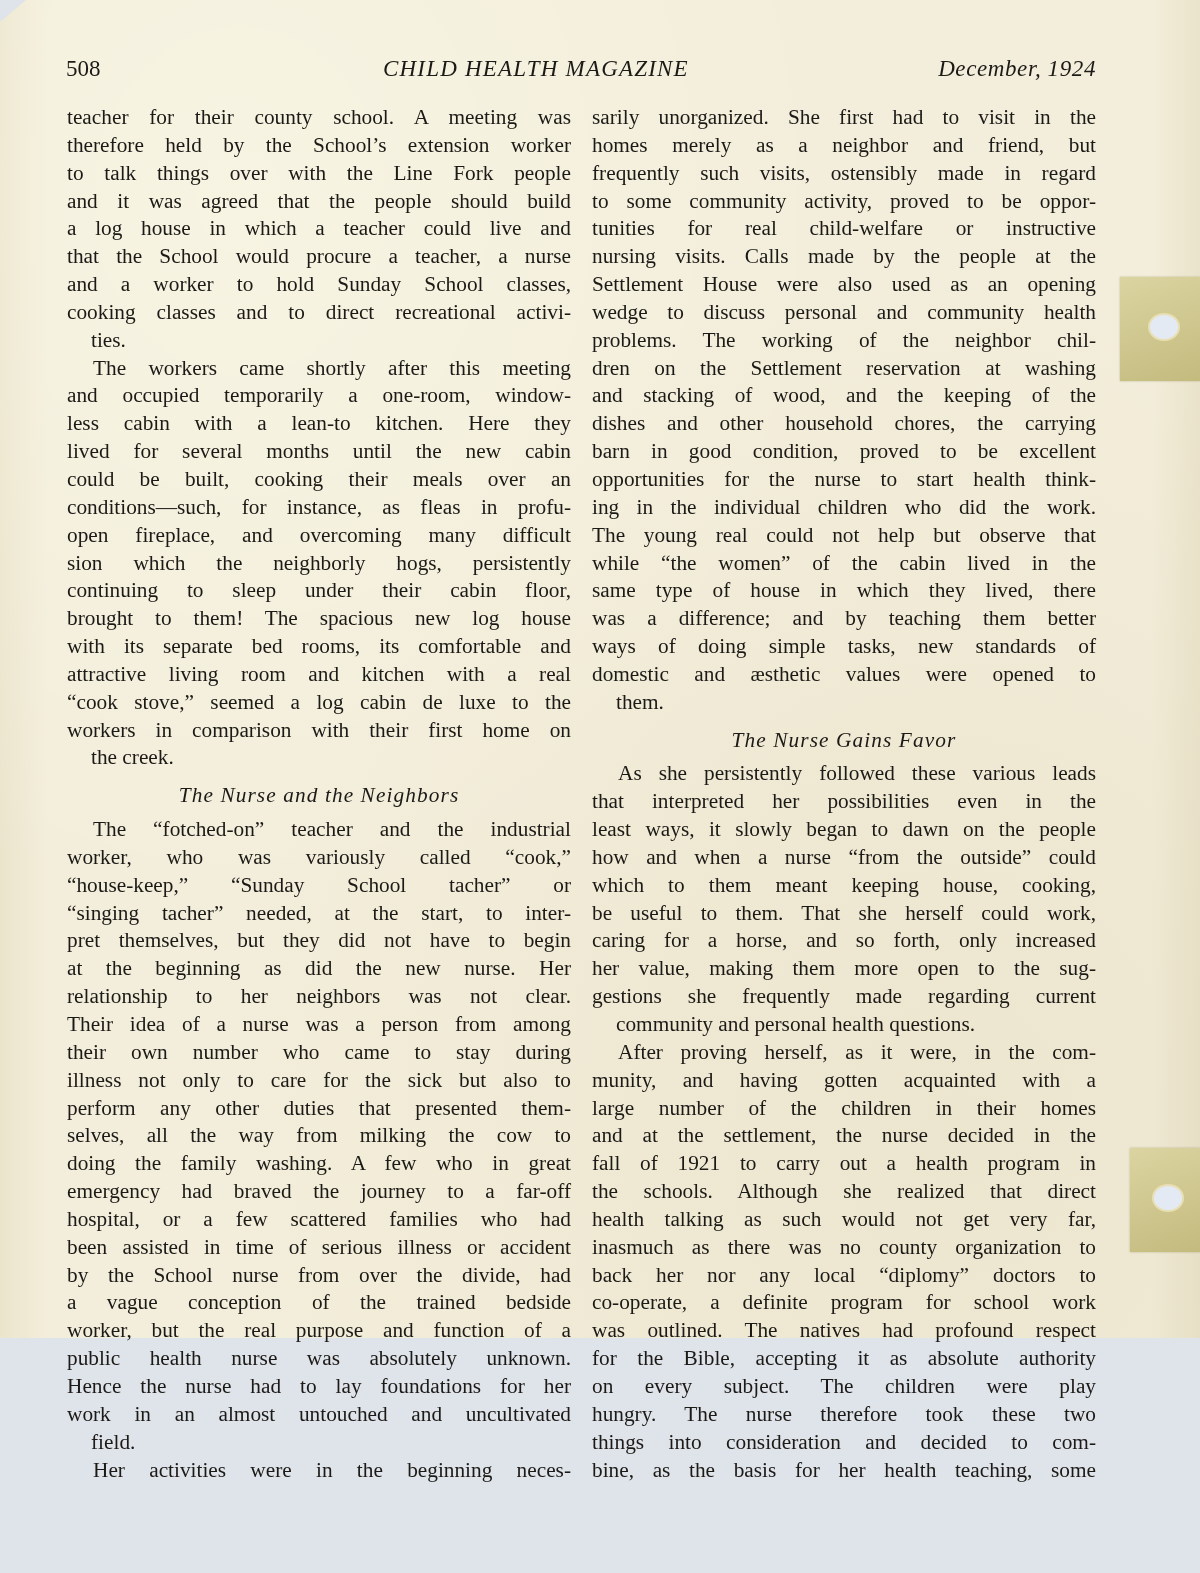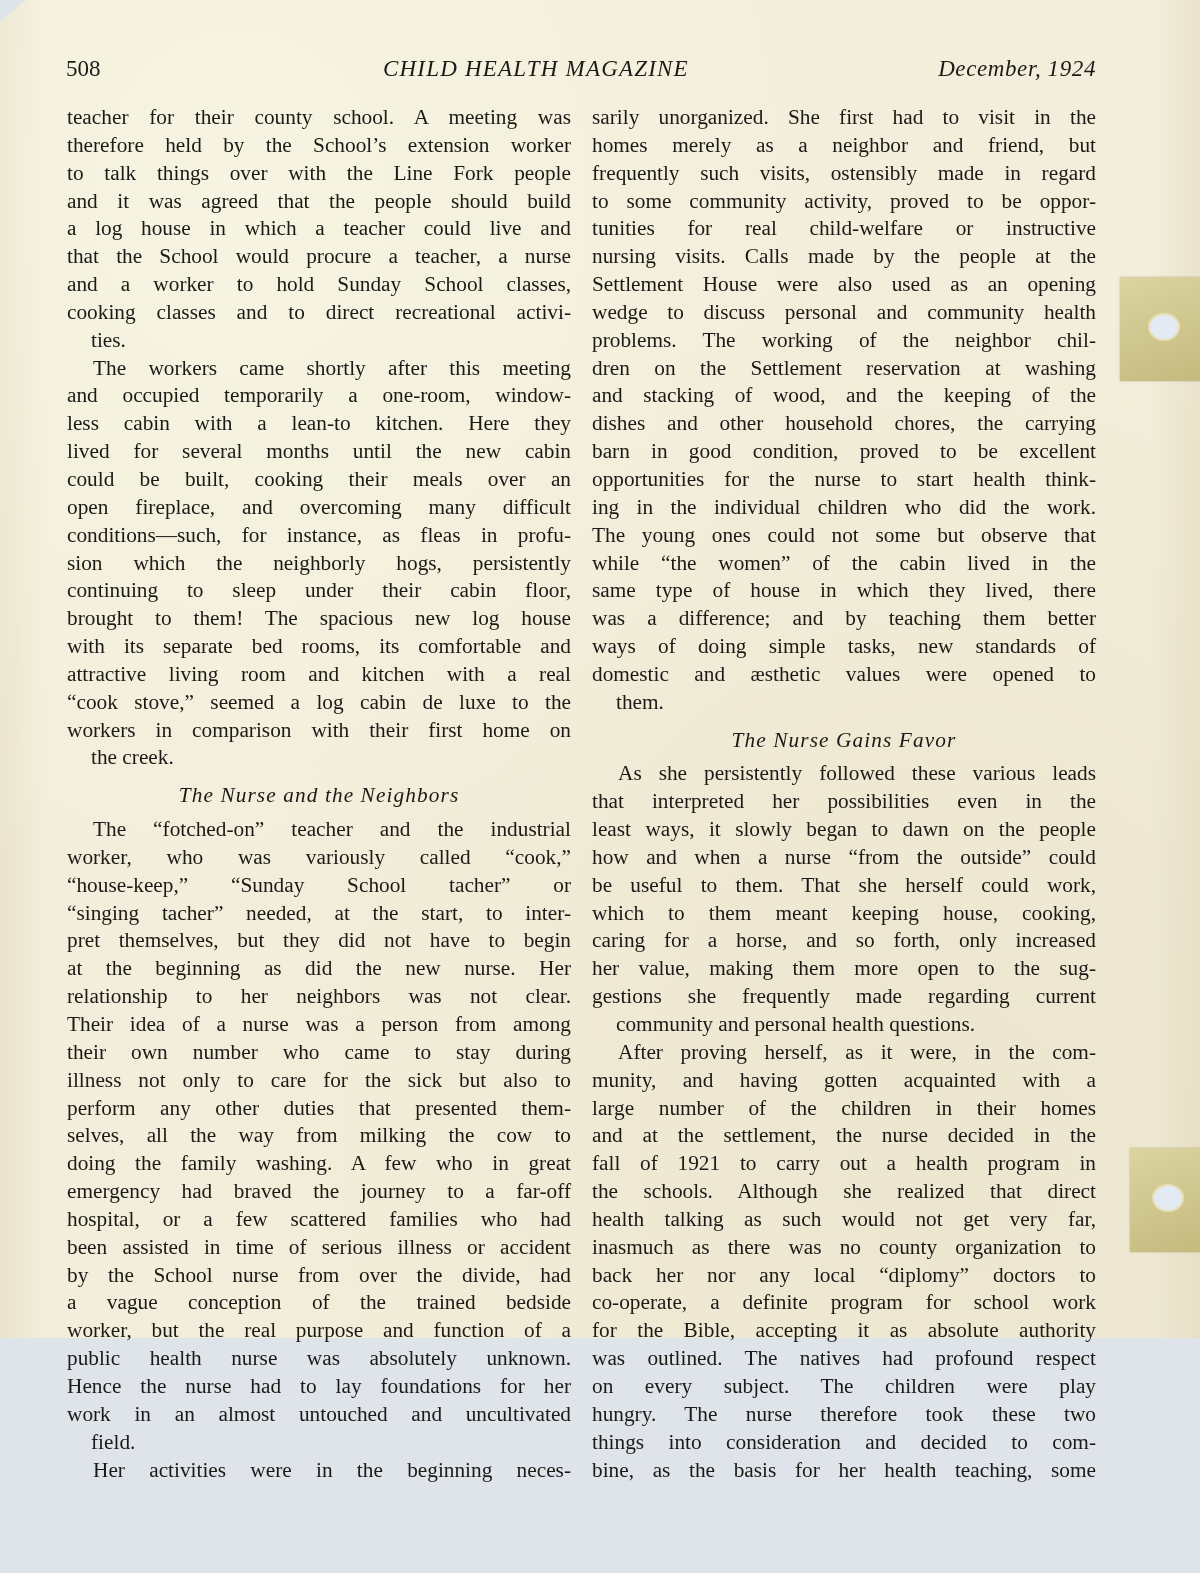--- a/index.html
+++ b/index.html
@@ -134,22 +134,22 @@
     <span class="line">a log house in which a teacher could live and</span>
     <span class="line">that the School would procure a teacher, a nurse</span>
     <span class="line">and a worker to hold Sunday School classes,</span>
     <span class="line">cooking classes and to direct recreational activi-</span>
     <span class="line last">ties.</span>
     <span class="line indent">The workers came shortly after this meeting</span>
     <span class="line">and occupied temporarily a one-room, window-</span>
     <span class="line">less cabin with a lean-to kitchen.  Here they</span>
     <span class="line">lived for several months until the new cabin</span>
     <span class="line">could be built, cooking their meals over an</span>
+    <span class="line">conditions—such, for instance, as fleas in profu-</span>
     <span class="line">open fireplace, and overcoming many difficult</span>
-    <span class="line">conditions—such, for instance, as fleas in profu-</span>
     <span class="line">sion which the neighborly hogs, persistently</span>
     <span class="line">continuing to sleep under their cabin floor,</span>
     <span class="line">brought to them!  The spacious new log house</span>
     <span class="line">with its separate bed rooms, its comfortable and</span>
     <span class="line">attractive living room and kitchen with a real</span>
     <span class="line">“cook stove,” seemed a log cabin de luxe to the</span>
     <span class="line">workers in comparison with their first home on</span>
     <span class="line last">the creek.</span>
 
     <span class="subhead">The Nurse and the Neighbors</span>
@@ -189,52 +189,52 @@
     <span class="line">nursing visits.  Calls made by the people at the</span>
     <span class="line">Settlement House were also used as an opening</span>
     <span class="line">wedge to discuss personal and community health</span>
     <span class="line">problems.  The working of the neighbor chil-</span>
     <span class="line">dren on the Settlement reservation at washing</span>
     <span class="line">and stacking of wood, and the keeping of the</span>
     <span class="line">dishes and other household chores, the carrying</span>
     <span class="line">barn in good condition, proved to be excellent</span>
     <span class="line">opportunities for the nurse to start health think-</span>
     <span class="line">ing in the individual children who did the work.</span>
-    <span class="line">The young ones could not some but observe that</span>
+    <span class="line">The young real could not help but observe that</span>
     <span class="line">while “the women” of the cabin lived in the</span>
     <span class="line">same type of house in which they lived, there</span>
     <span class="line">was a difference; and by teaching them better</span>
     <span class="line">ways of doing simple tasks, new standards of</span>
     <span class="line">domestic and æsthetic values were opened to</span>
     <span class="line last">them.</span>
 
     <span class="subhead">The Nurse Gains Favor</span>
 
     <span class="line indent">As she persistently followed these various leads</span>
     <span class="line">that interpreted her possibilities even in the</span>
     <span class="line">least ways, it slowly began to dawn on the people</span>
     <span class="line">how and when a nurse “from the outside” could</span>
+    <span class="line">which to them meant keeping house, cooking,</span>
     <span class="line">be useful to them.  That she herself could work,</span>
-    <span class="line">which to them meant keeping house, cooking,</span>
     <span class="line">caring for a horse, and so forth, only increased</span>
     <span class="line">her value, making them more open to the sug-</span>
     <span class="line">gestions she frequently made regarding current</span>
     <span class="line last">community and personal health questions.</span>
     <span class="line indent">After proving herself, as it were, in the com-</span>
     <span class="line">munity, and having gotten acquainted with a</span>
     <span class="line">large number of the children in their homes</span>
     <span class="line">and at the settlement, the nurse decided in the</span>
     <span class="line">fall of 1921 to carry out a health program in</span>
     <span class="line">the schools.  Although she realized that direct</span>
     <span class="line">health talking as such would not get very far,</span>
     <span class="line">inasmuch as there was no county organization to</span>
     <span class="line">back her nor any local “diplomy” doctors to</span>
     <span class="line">co-operate, a definite program for school work</span>
+    <span class="line">was outlined.  The natives had profound respect</span>
     <span class="line">for the Bible, accepting it as absolute authority</span>
-    <span class="line">was outlined.  The natives had profound respect</span>
     <span class="line">on every subject.  The children were play</span>
     <span class="line">hungry.  The nurse therefore took these two</span>
     <span class="line">things into consideration and decided to com-</span>
     <span class="line">bine, as the basis for her health teaching, some</span>
   </div>
 
   <div class="tape tape-top">
     <span class="hole"></span>
   </div>
   <div class="tape tape-bottom">

